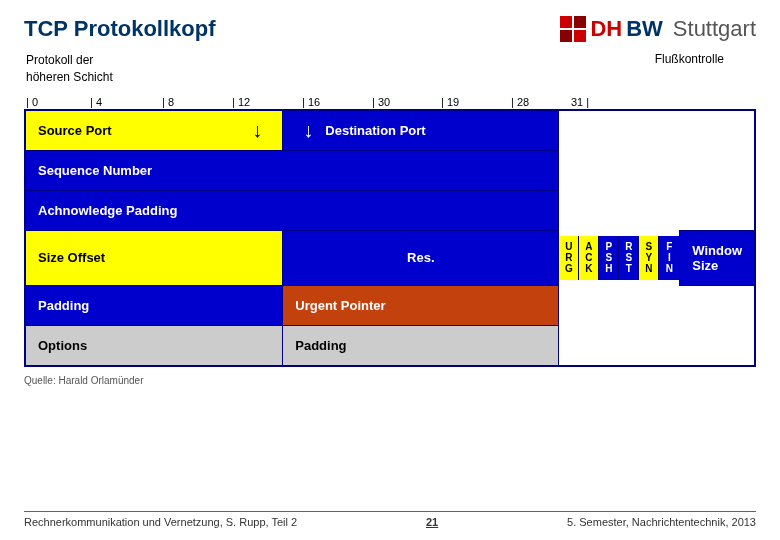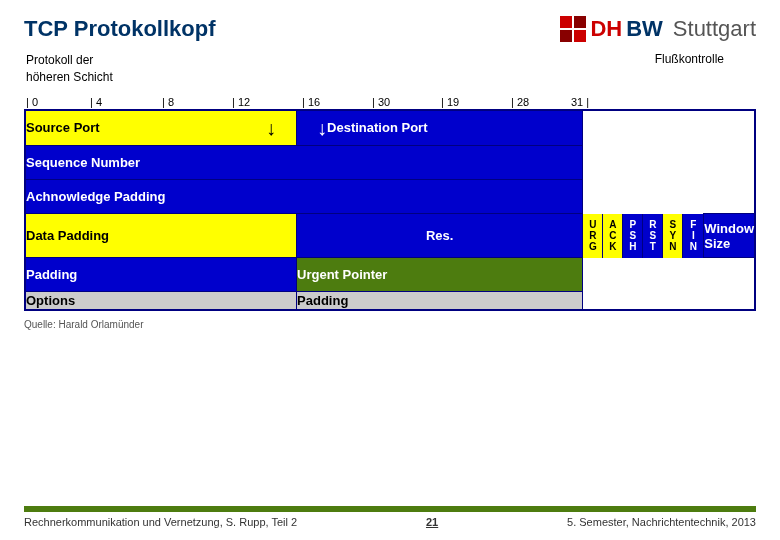--- a/index.html
+++ b/index.html
@@ -88,21 +88,21 @@
     }
 
     
     .tcp-table {
       width: 100%;
       border-collapse: collapse;
       border: 2px solid #000080;
     }
     .tcp-table td, .tcp-table th {
       border: 1px solid #000080;
-      padding: 0;
+      padding: 12px;
       font-size: 13px;
       font-weight: bold;
     }
 
     
     .row-ports {
       height: 36px;
     }
     .cell-source-port {
       background: #ffff00;
@@ -220,21 +220,21 @@
     .cell-checksum {
       background: #0000cc;
       color: #fff;
       width: 50%;
       padding: 6px 8px;
       font-size: 14px;
       font-weight: bold;
       vertical-align: middle;
     }
     .cell-urgent {
-      background: #4d7c0f;
+      background: #c2410c;
       color: #fff;
       width: 50%;
       padding: 6px 8px;
       font-size: 14px;
       font-weight: bold;
       vertical-align: middle;
       margin-top: 18px;
     }
 
     
@@ -267,21 +267,21 @@
     .footer-bottom {
       position: absolute;
       bottom: 12px;
       left: 24px;
       right: 24px;
       display: flex;
       justify-content: space-between;
       align-items: center;
       font-size: 11px;
       color: #333;
-      border-top: 6px solid #4d7c0f;
+      border-top: 1px solid #4d7c0f;
       padding-top: 4px;
     }
     .footer-page-num {
       font-weight: bold;
       text-decoration: underline;
     }
 
     
     .ruler-container {
       position: relative;
@@ -347,21 +347,21 @@
 
     <tr class="row-seq">
       <td colspan="2" class="cell-full cell-full-blue">Sequence Number</td>
     </tr>
 
     <tr class="row-ack">
       <td colspan="2" class="cell-full cell-full-blue">Achnowledge Padding</td>
     </tr>
 
     <tr class="row-data">
-      <td class="cell-data-offset">Data Padding</td>
+      <td class="cell-data-offset">Size Offset</td>
       <td class="cell-res">Res.</td>
       <td style="padding:0; border:none;">
         <div class="flags-group">
           <div class="flag-cell flag-urg">
             <span>U</span>
             <span>R</span>
             <span>G</span>
           </div>
           <div class="flag-cell flag-ack">
             <span>A</span>

